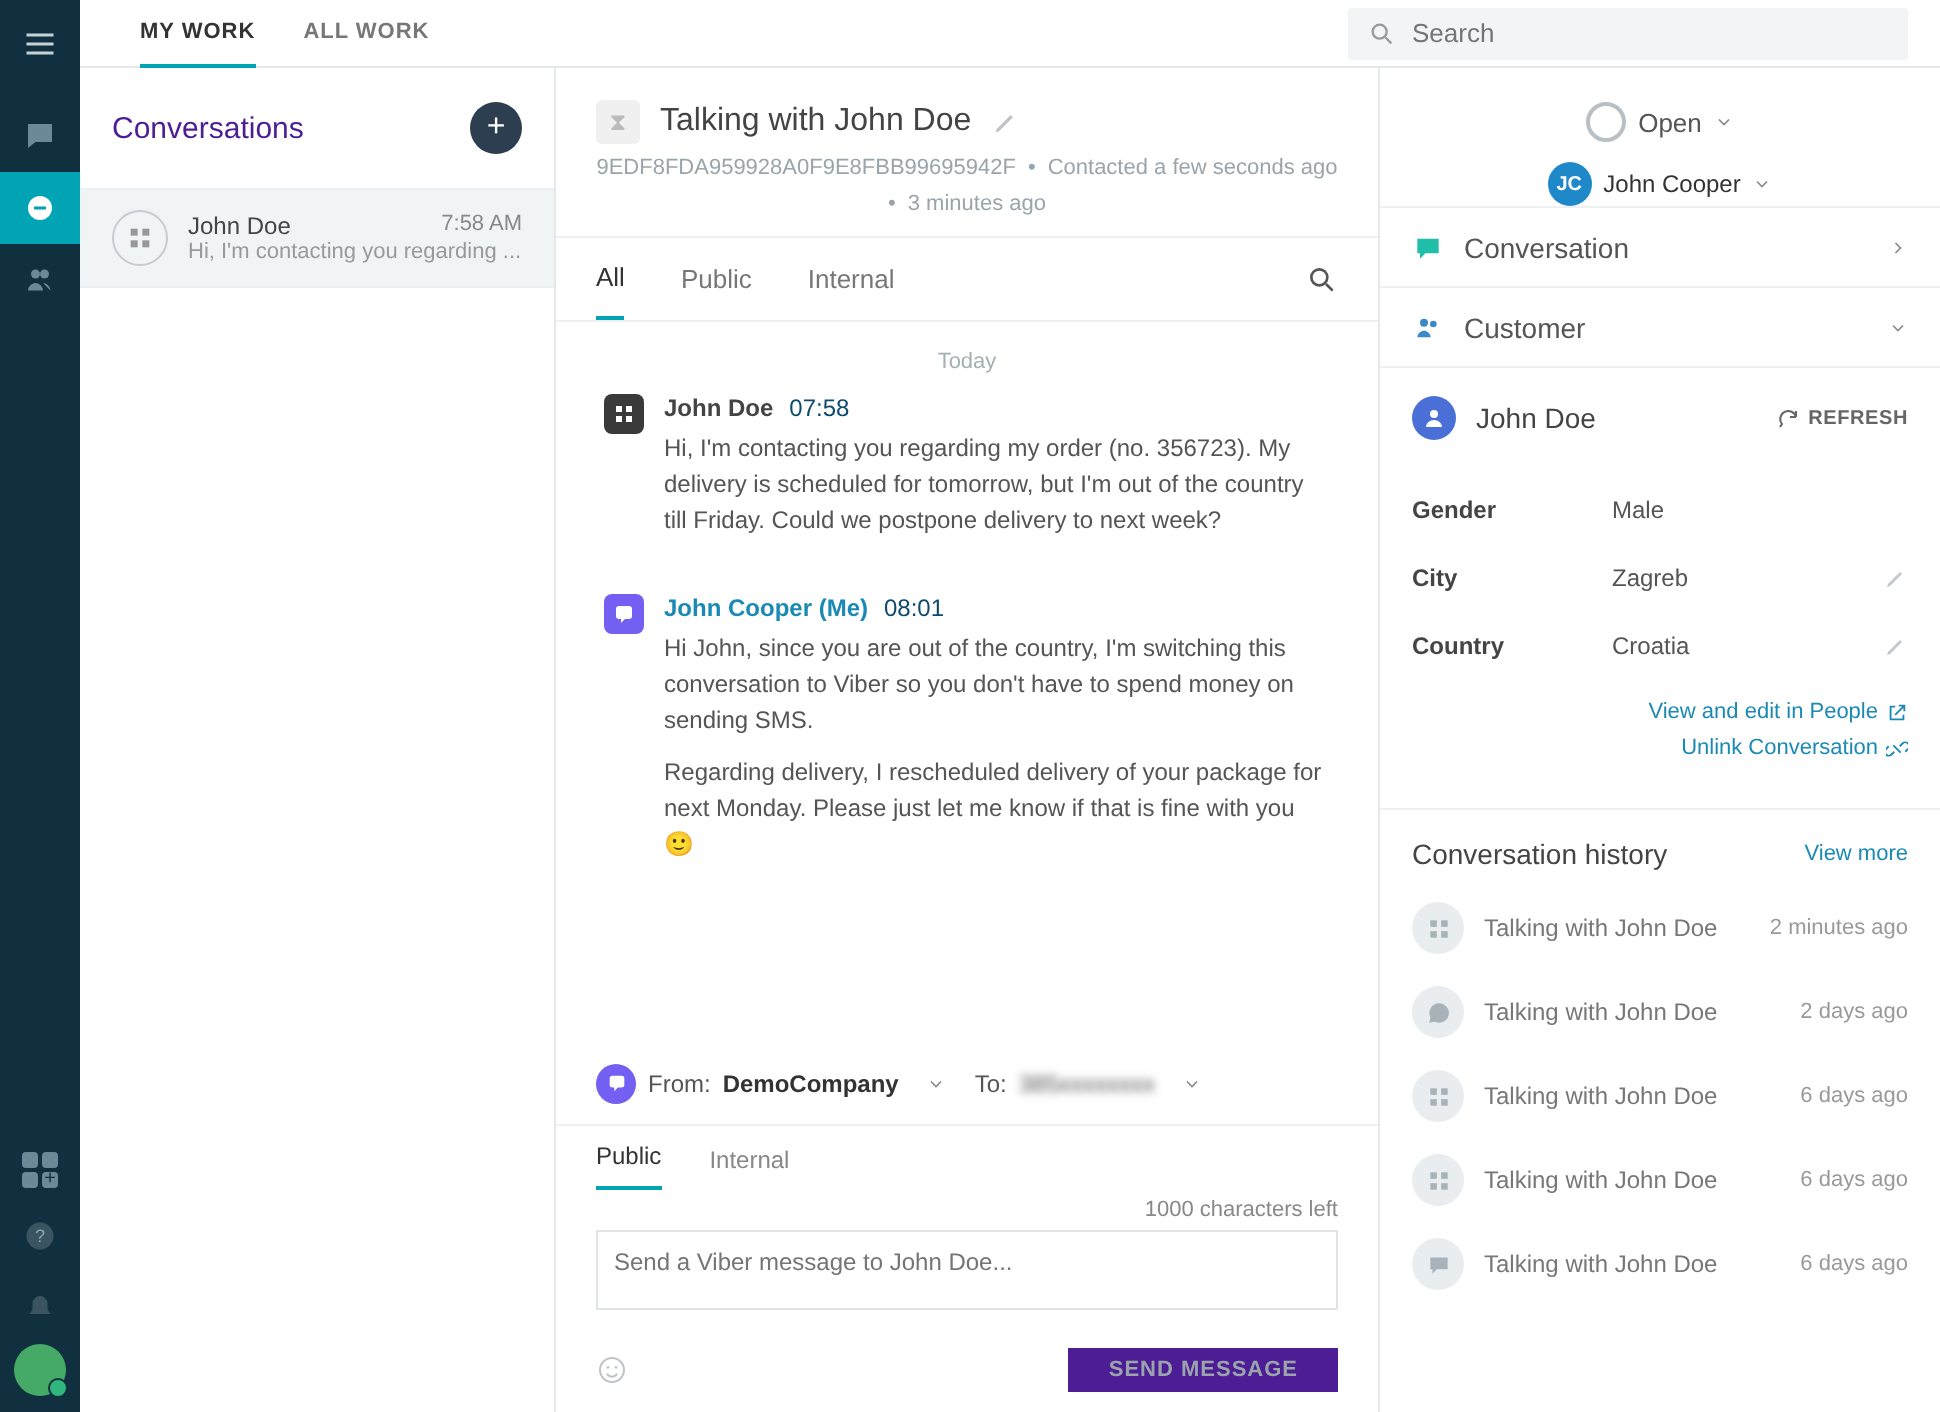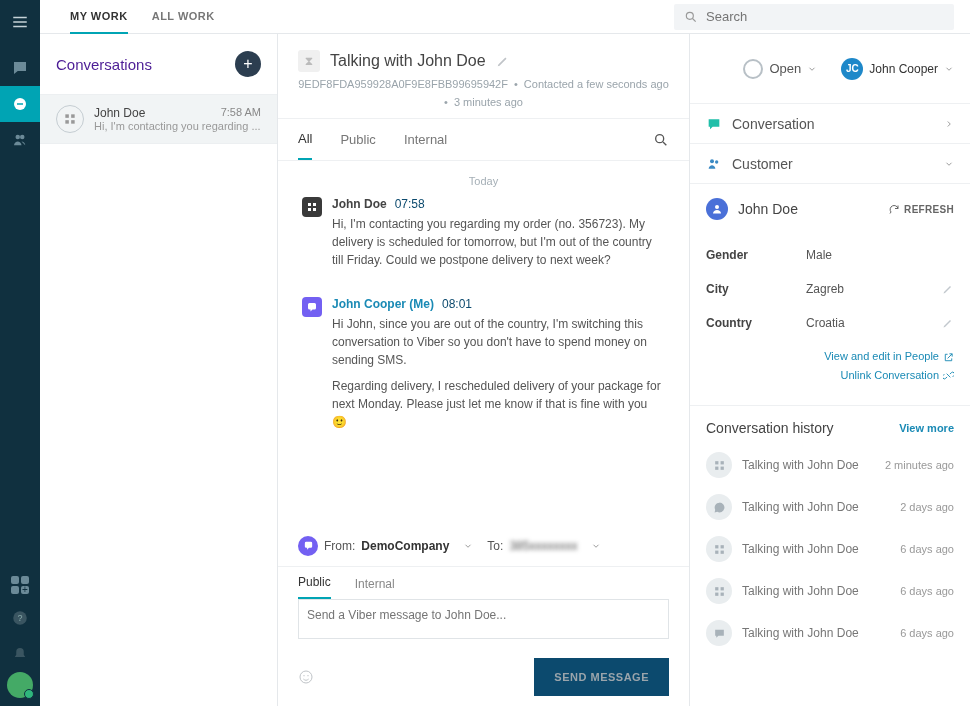--- a/index.html
+++ b/index.html
@@ -81,25 +81,25 @@
 .blurval { filter:blur(2px); font-size:12px; color:#555; }
 .chev { width:10px; height:10px; fill:#888; margin:0 8px; }
 .composer-tabs { display:flex; padding:0 20px; height:32px; align-items:flex-end; }
 .comp-tab { font-size:12px; padding:8px 0; margin-right:24px; cursor:pointer; color:#888; }
 .comp-tab.active { color:#333; border-bottom:2px solid #00a4b4; }
 .char-left { text-align:right; font-size:11px; color:#888; padding:4px 20px 4px 0; }
 .composer { padding:0 20px 10px; }
 .composer textarea { width:100%; height:40px; border:1px solid #e0e4e7; resize:none; padding:8px; font-family:inherit; font-size:12px; color:#999; outline:none; }
 .composer-actions { display:flex; align-items:center; padding:6px 20px 10px; }
 .emoji-ico { width:16px; height:16px; fill:#c0c4c8; cursor:pointer; }
-.send-btn { margin-left:auto; height:38px; padding:0 20px; background:#0c4a6e; color:#9aa4ab; border:none; font-size:11px; font-weight:600; letter-spacing:.5px; cursor:pointer; }
+.send-btn { margin-left:auto; height:22px; padding:0 20px; background:#4c1d95; color:#9aa4ab; border:none; font-size:11px; font-weight:600; letter-spacing:.5px; cursor:pointer; }
 
 
 .info { width:280px; display:flex; flex-direction:column; font-size:12px; }
-.status-row { height:70px; border-bottom:1px solid #eef0f2; display:flex; align-items:center; justify-content:flex-end; padding:0 16px; gap:24px; }
+.status-row { height:70px; border-bottom:1px solid #eef0f2; display:flex; align-items:center; justify-content:flex-end; padding:0 16px; gap:10px;flex-direction:column; }
 .status-pill { display:flex; align-items:center; gap:6px; cursor:pointer; }
 .status-circle { width:20px; height:20px; border:2px solid #b8c0c6; border-radius:50%; display:inline-block; }
 .status-txt { font-size:13px; color:#555; }
 .agent-chip { display:flex; align-items:center; gap:6px; cursor:pointer; }
 .agent-badge { width:22px; height:22px; border-radius:50%; background:#1e88c9; color:#fff; font-size:10px; font-weight:600; display:flex; align-items:center; justify-content:center; }
 .chevd { width:10px; height:10px; fill:#888; }
 
 .acc { height:40px; border-bottom:1px solid #eef0f2; display:flex; align-items:center; padding:0 16px; cursor:pointer; }
 .acc svg.lead { width:16px; height:16px; margin-right:10px; fill:#20bfa9; }
 .acc svg.lead.blue { fill:#3b8ac4; }
@@ -117,21 +117,21 @@
 .field-row { display:flex; align-items:center; height:34px; }
 .field-lbl { width:100px; font-weight:600; color:#444; font-size:12px; }
 .field-val { flex:1; color:#555; }
 .edit-ico { width:12px; height:12px; fill:#c2c8cd; cursor:pointer; }
 .cust-links { text-align:right; padding:4px 0 8px; }
 .cust-links a { display:block; color:#1a8ab5; font-size:11px; margin:6px 0; cursor:pointer; }
 .cust-links a svg { width:11px; height:11px; fill:#1a8ab5; vertical-align:middle; margin-left:4px; }
 
 .hist-hdr { display:flex; justify-content:space-between; padding:14px 16px 8px; align-items:center; }
 .hist-hdr h3 { font-size:14px; font-weight:400; color:#444; }
-.hist-hdr a { font-size:11px; color:#1a8ab5; cursor:pointer;font-weight:bold; }
+.hist-hdr a { font-size:11px; color:#1a8ab5; cursor:pointer; }
 .hist-item { display:flex; align-items:center; padding:8px 16px; gap:10px; }
 .hist-ico { width:26px; height:26px; border-radius:50%; background:#e9edef; display:flex; align-items:center; justify-content:center; }
 .hist-ico svg { width:13px; height:13px; fill:#a8b2b9; }
 .hist-txt { flex:1; color:#777; font-size:12px; }
 .hist-time { color:#999; font-size:11px; }
 </style>
 </head>
 <body>
 
 <div class="app">
@@ -299,20 +299,21 @@
           <span class="from-lbl">To:</span>
           <span class="blurval">385xxxxxxxx</span>
           <svg class="chev" viewBox="0 0 24 24">
               <path d="M6 9l6 6 6-6" fill="none" stroke="#888" stroke-width="2"></path>
             </svg>
         </div>
         <div class="composer-tabs">
           <div class="comp-tab active">Public</div>
           <div class="comp-tab">Internal</div>
         </div>
+        <div class="char-left">1000 characters left</div>
         <div class="composer"><textarea placeholder="Send a Viber message to John Doe..." style=""></textarea></div>
         <div class="composer-actions">
           <svg class="emoji-ico" viewBox="0 0 24 24">
               <circle cx="12" cy="12" r="9" fill="none" stroke="#c0c4c8" stroke-width="1.5"></circle>
               <circle cx="9" cy="10" r="1"></circle>
               <circle cx="15" cy="10" r="1"></circle>
               <path d="M8 15c1 1 3 2 4 2s3-1 4-2" fill="none" stroke="#c0c4c8" stroke-width="1.5"></path>
             </svg>
           <button class="send-btn">SEND MESSAGE</button>
         </div>

